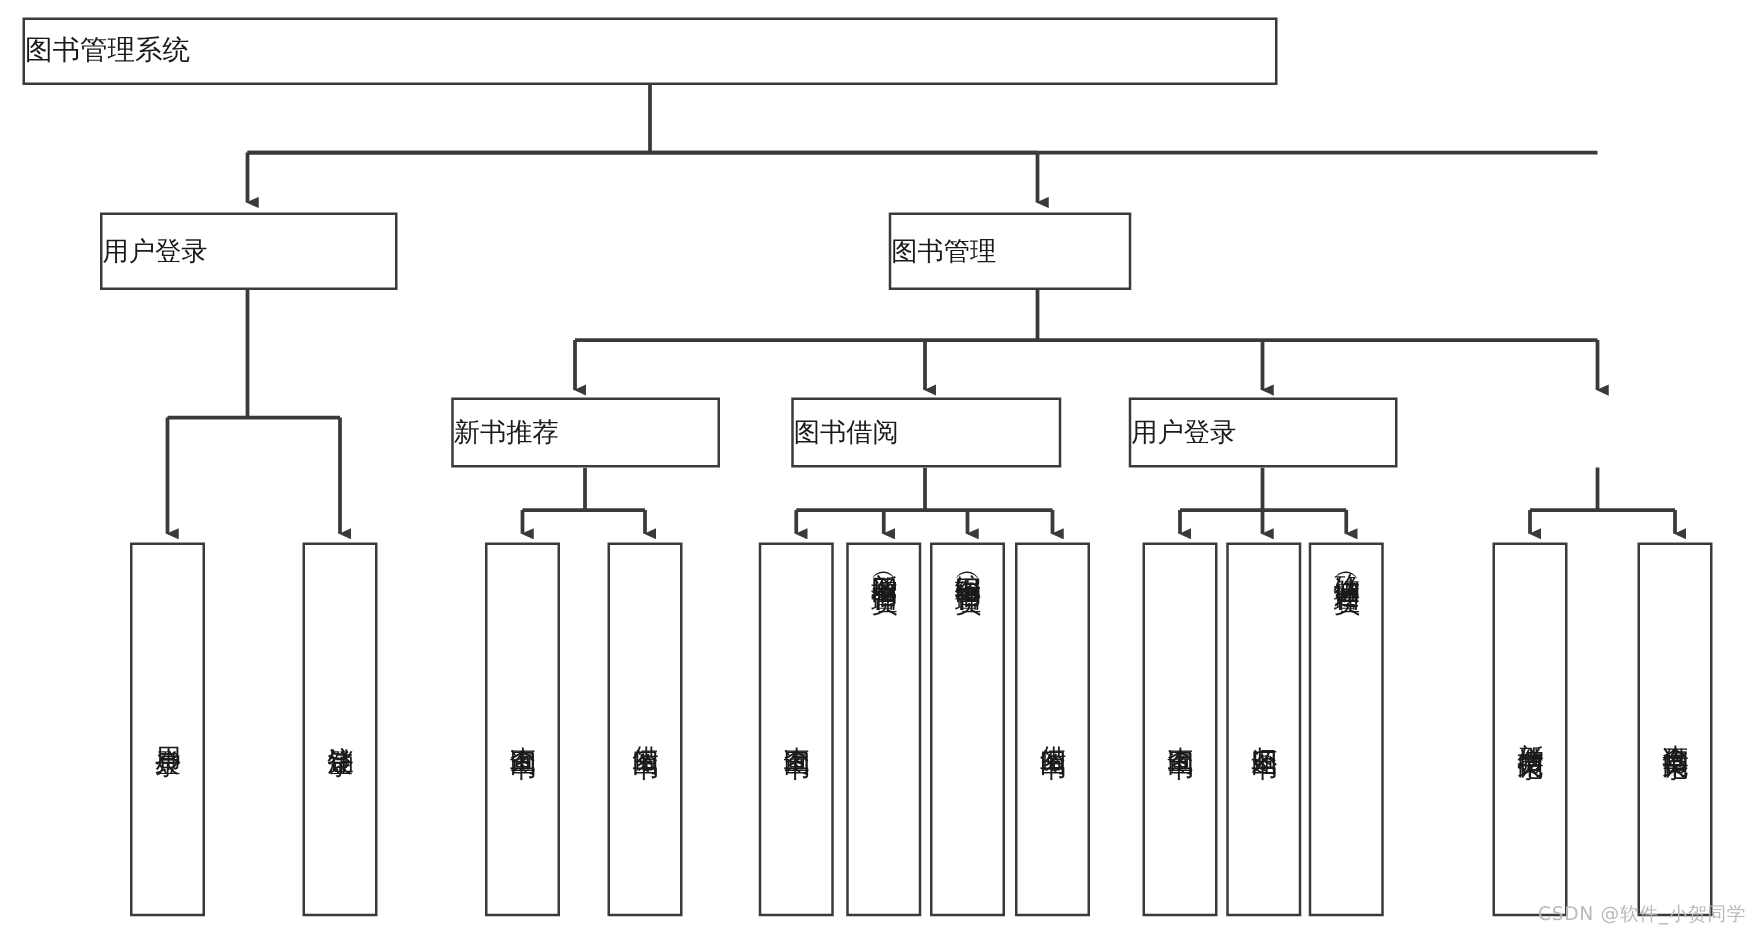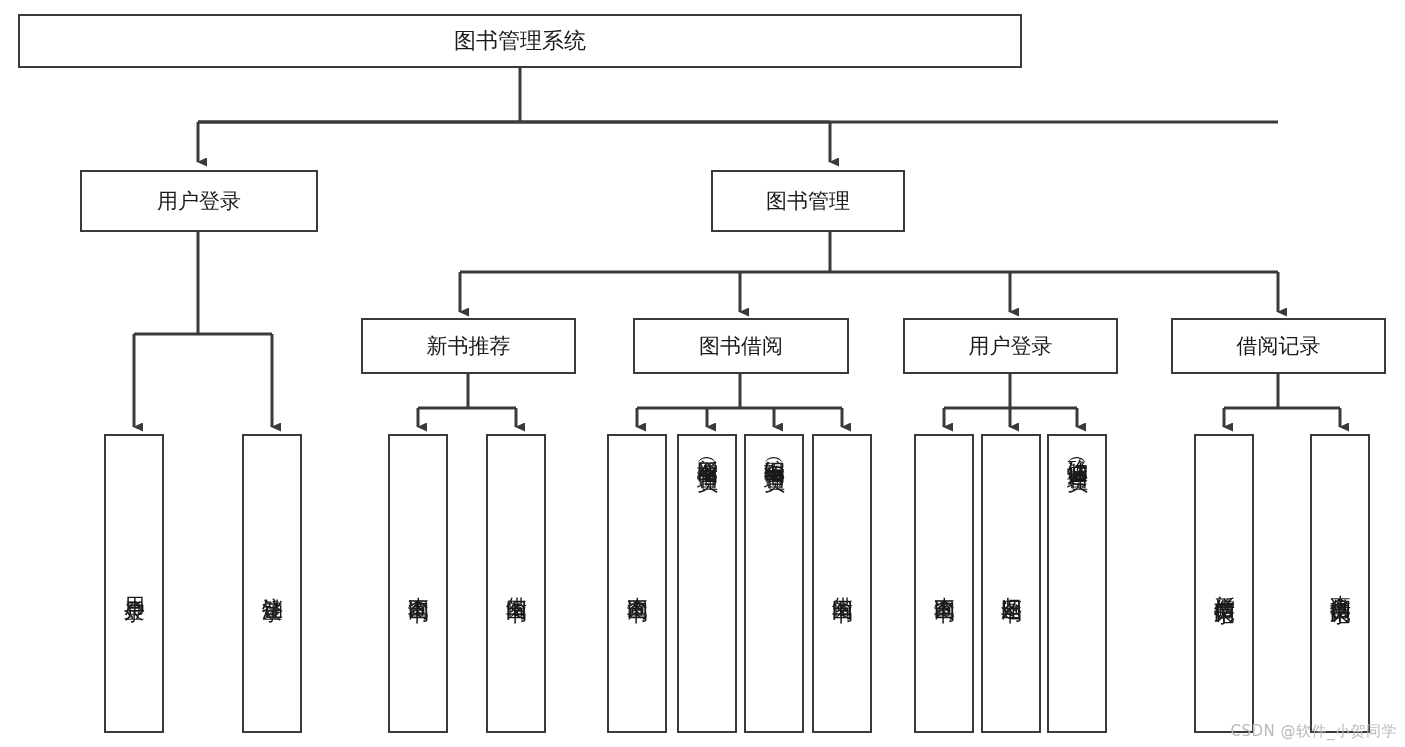--- a/index.html
+++ b/index.html
@@ -26,21 +26,20 @@
     height: 747px;
     pointer-events: none;
   }
   .node {
     position: absolute;
     box-sizing: border-box;
     background: #ffffff;
     border: 2px solid #3a3a3a;
     display: flex;
     align-items: center;
-    justify-content: center;
     color: #1a1a1a;
     line-height: 1.18;
   }
   .node-label {
     display: block;
     text-align: center;
     white-space: nowrap;
   }
   
   .node.horiz {
@@ -153,23 +152,20 @@
   </div>
 
   <div class="node horiz" style="left:633px; top:318px; width:216px; height:56px;">
     <span class="node-label">图书借阅</span>
   </div>
 
   <div class="node horiz" style="left:903px; top:318px; width:215px; height:56px;">
     <span class="node-label">用户登录</span>
   </div>
 
-  <div class="node horiz" style="left:1171px; top:318px; width:215px; height:56px;">
-    <span class="node-label">借阅记录</span>
-  </div>
 
   <div class="node vert center-text" style="left:104px; top:434px; width:60px; height:299px;">
     <span class="node-label">用户登录</span>
   </div>
 
   <div class="node vert center-text" style="left:242px; top:434px; width:60px; height:299px;">
     <span class="node-label">注销登录</span>
   </div>
 
   <div class="node vert center-text" style="left:388px; top:434px; width:60px; height:299px;">

